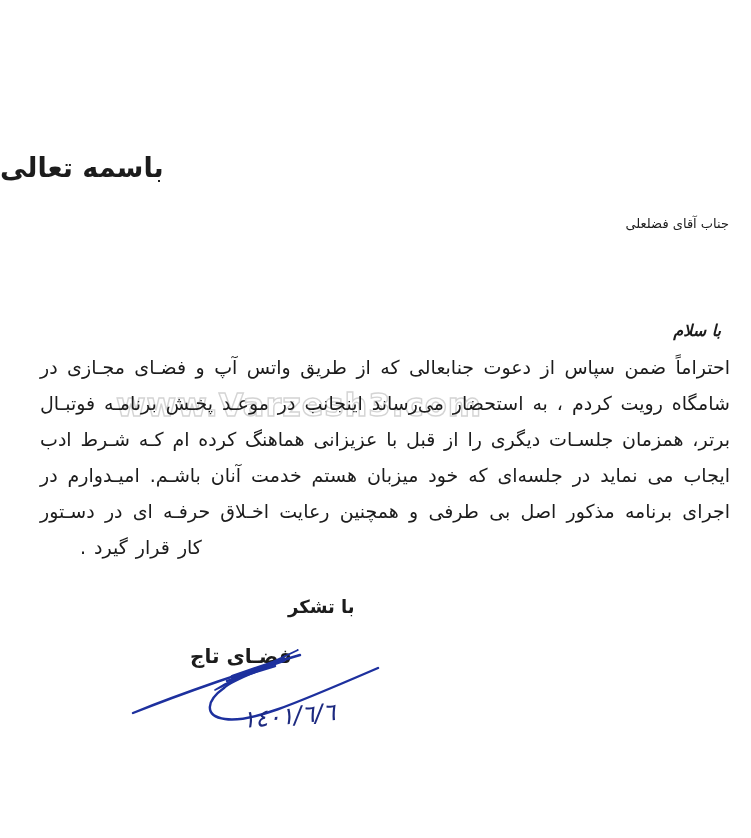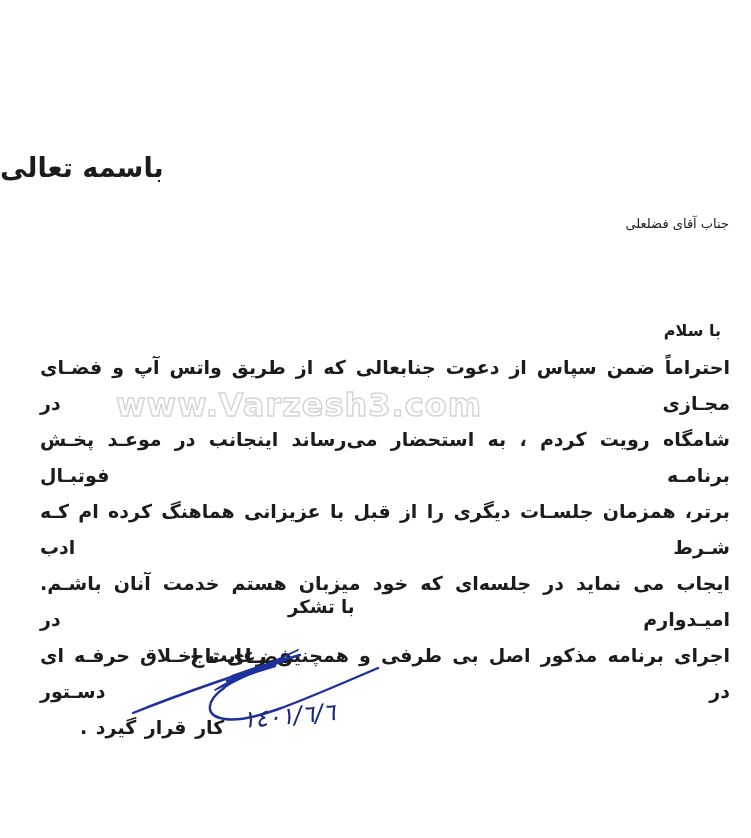--- a/index.html
+++ b/index.html
@@ -20,25 +20,25 @@
   .recipient-name {
     position:absolute; top:216px; right:22px;
     font-size:13px; font-weight:normal; direction:rtl;
   }
   .recipient-title {
     position:absolute; top:266px; right:30px;
     font-size:21px; font-weight:bold; direction:rtl;
   }
   .salutation {
     position:absolute; top:321px; right:30px;
-    font-size:16px; font-weight:bold; direction:rtl;
+    font-size:16px; font-weight:bold; direction:rtl;font-style:italic;
   }
   .body-block {
     position:absolute; top:349px; right:21px; left:40px;
-    direction:rtl; font-size:19px; font-weight:bold;
+    direction:rtl; font-size:19px; font-weight:normal;
   }
   .body-block .bline {
     line-height:36px; text-align:justify; text-align-last:justify;
     word-spacing:2px; white-space:normal;
   }
   .body-block .bline.last { text-align-last:left;margin-left:40px; }
   .closing {
     position:absolute; top:596px; left:240px;
     font-size:18px; font-weight:bold; direction:rtl;margin-left:48px;
   }

